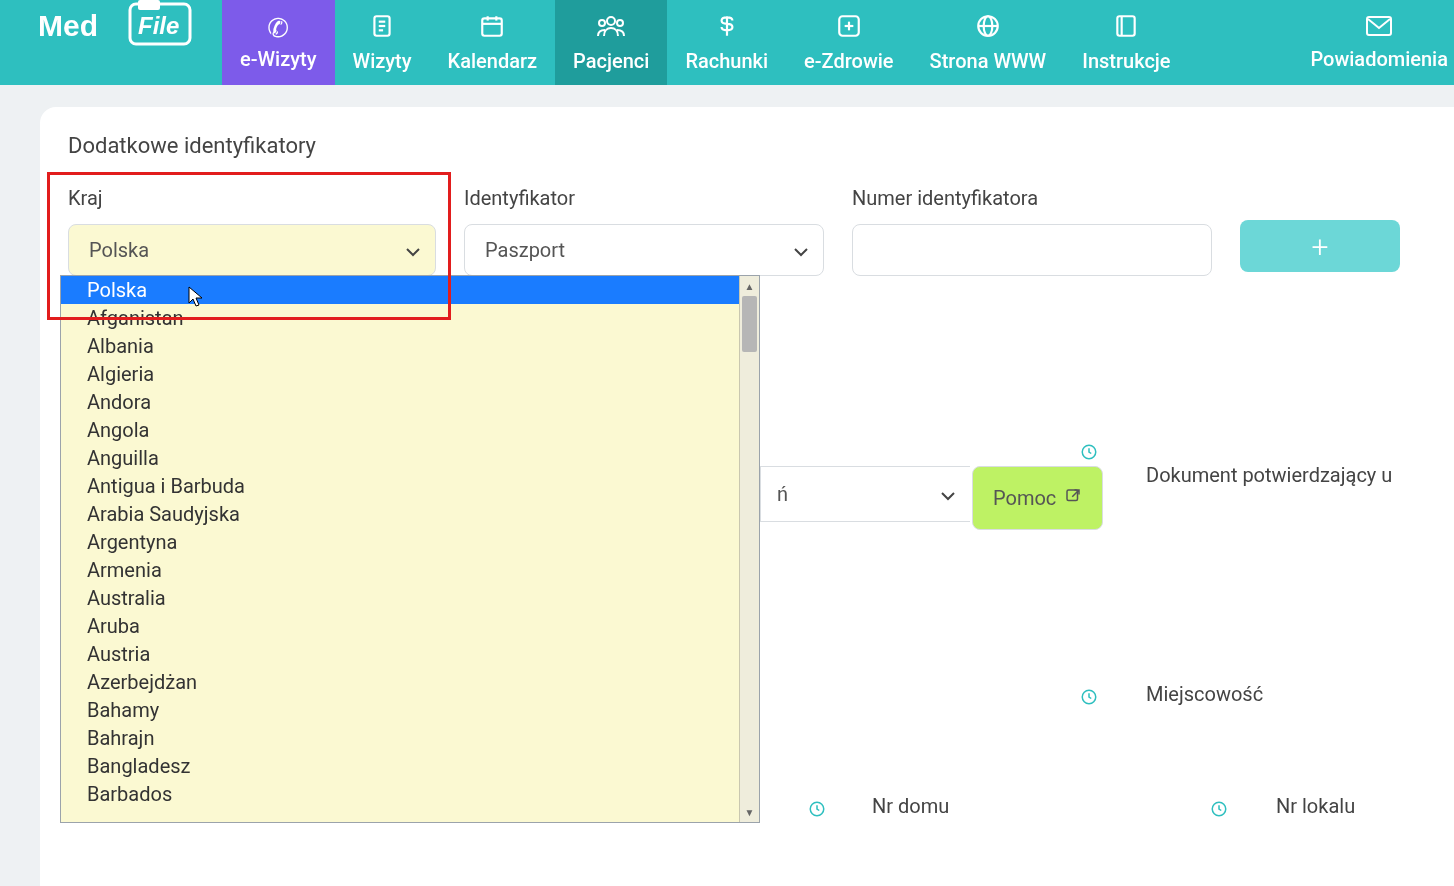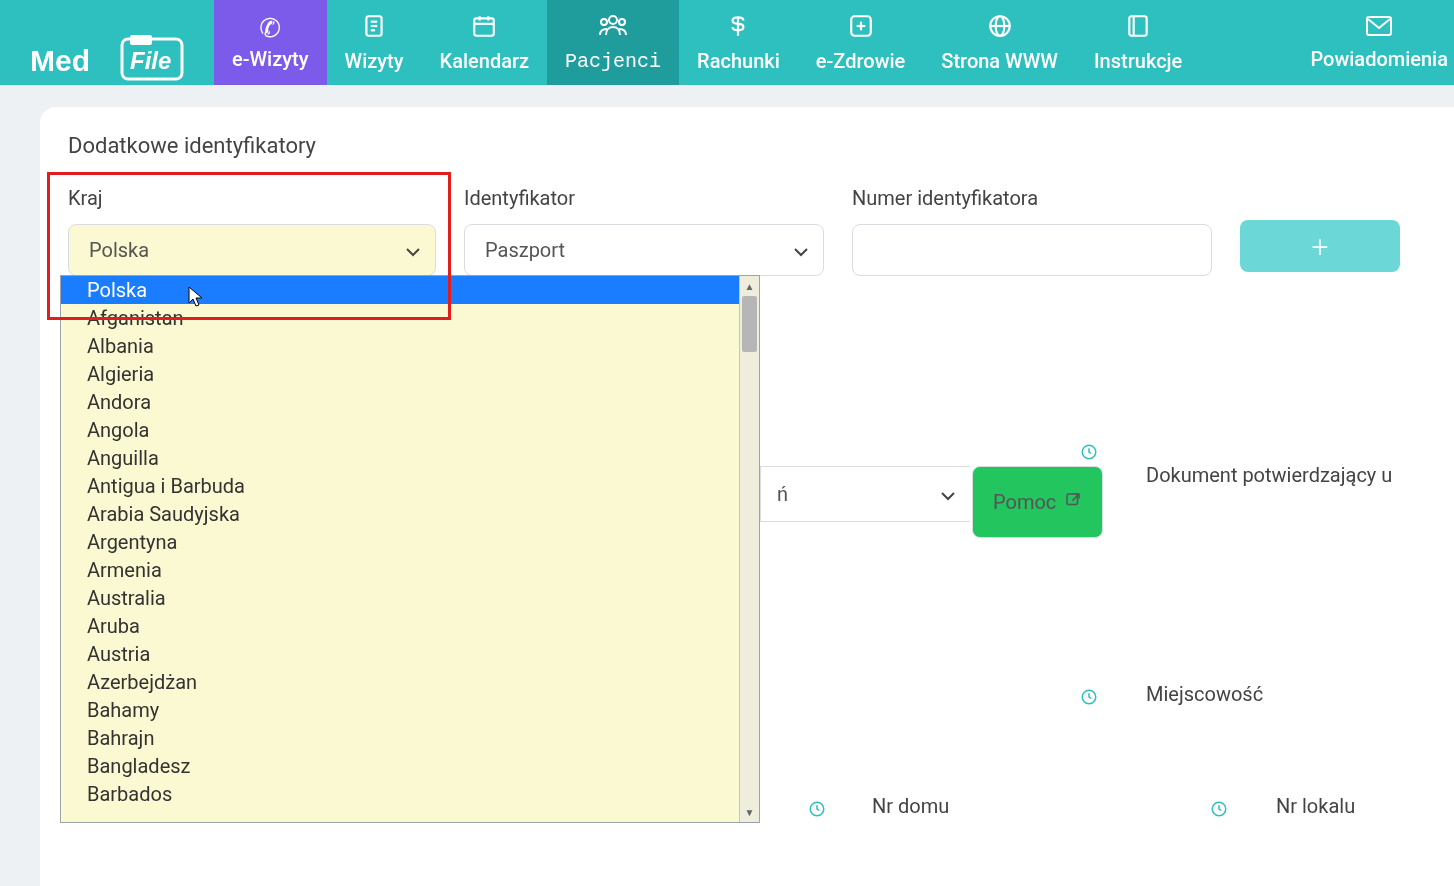--- a/index.html
+++ b/index.html
@@ -15,41 +15,41 @@
   
   .topnav {
     display: flex;
     align-items: stretch;
     background: #2ebfbf;
     height: 85px;
     color: #fff;
   }
   .logo-box {
     display: flex;
-    align-items: flex-end;
-    padding: 0 24px 0 30px;
+    align-items: flex-start;
+    padding: 0 24px 0 38px;
     min-width: 200px;
   }
   .logo-svg { display:block; }
   .nav-items { display: flex; }
   .nav-item {
     display: flex;
     flex-direction: column;
     align-items: center;
     justify-content: center;
     padding: 0 18px;
     min-width: 80px;
     font-size: 20px;
     font-weight: 500;
     cursor: pointer;
     position: relative;
   }
   .nav-item .nav-icon { font-size: 26px; margin-bottom: 6px; line-height: 1; }
   .nav-item.active-purple { background: #7d5bea; }
-  .nav-item.active-teal   { background: #1f9d9c; font-family: Liberation Mono, monospace; }
+  .nav-item.active-teal   { background: #1f9d9c; }
   .nav-spacer { flex: 1; }
   .nav-right {
     display: flex;
     align-items: center;
     padding-right: 6px;
     font-size: 20px;
     justify-content: center;
   }
   .nav-right .nav-icon { font-size: 26px; margin-bottom: 6px; }
 
@@ -203,22 +203,22 @@
     border-right: none;
     border-radius: 8px 0 0 8px;
     background:#fff;
     display:flex; align-items:center;
     padding: 0 42px 0 16px;
     font-size: 20px;
     color:#555;
   }
   .help-btn {
     position: absolute;
-    height: 72px;
-    background: #22c55e;
+    height: 64px;
+    background: #bef264;
     border: 1px solid #d9dde1;
     border-radius: 8px;
     display:flex; align-items:center; justify-content:center;
     padding: 0 20px;
     font-size: 20px;
     color: #555;
     gap: 8px;
   }
 </style>
 </head>

